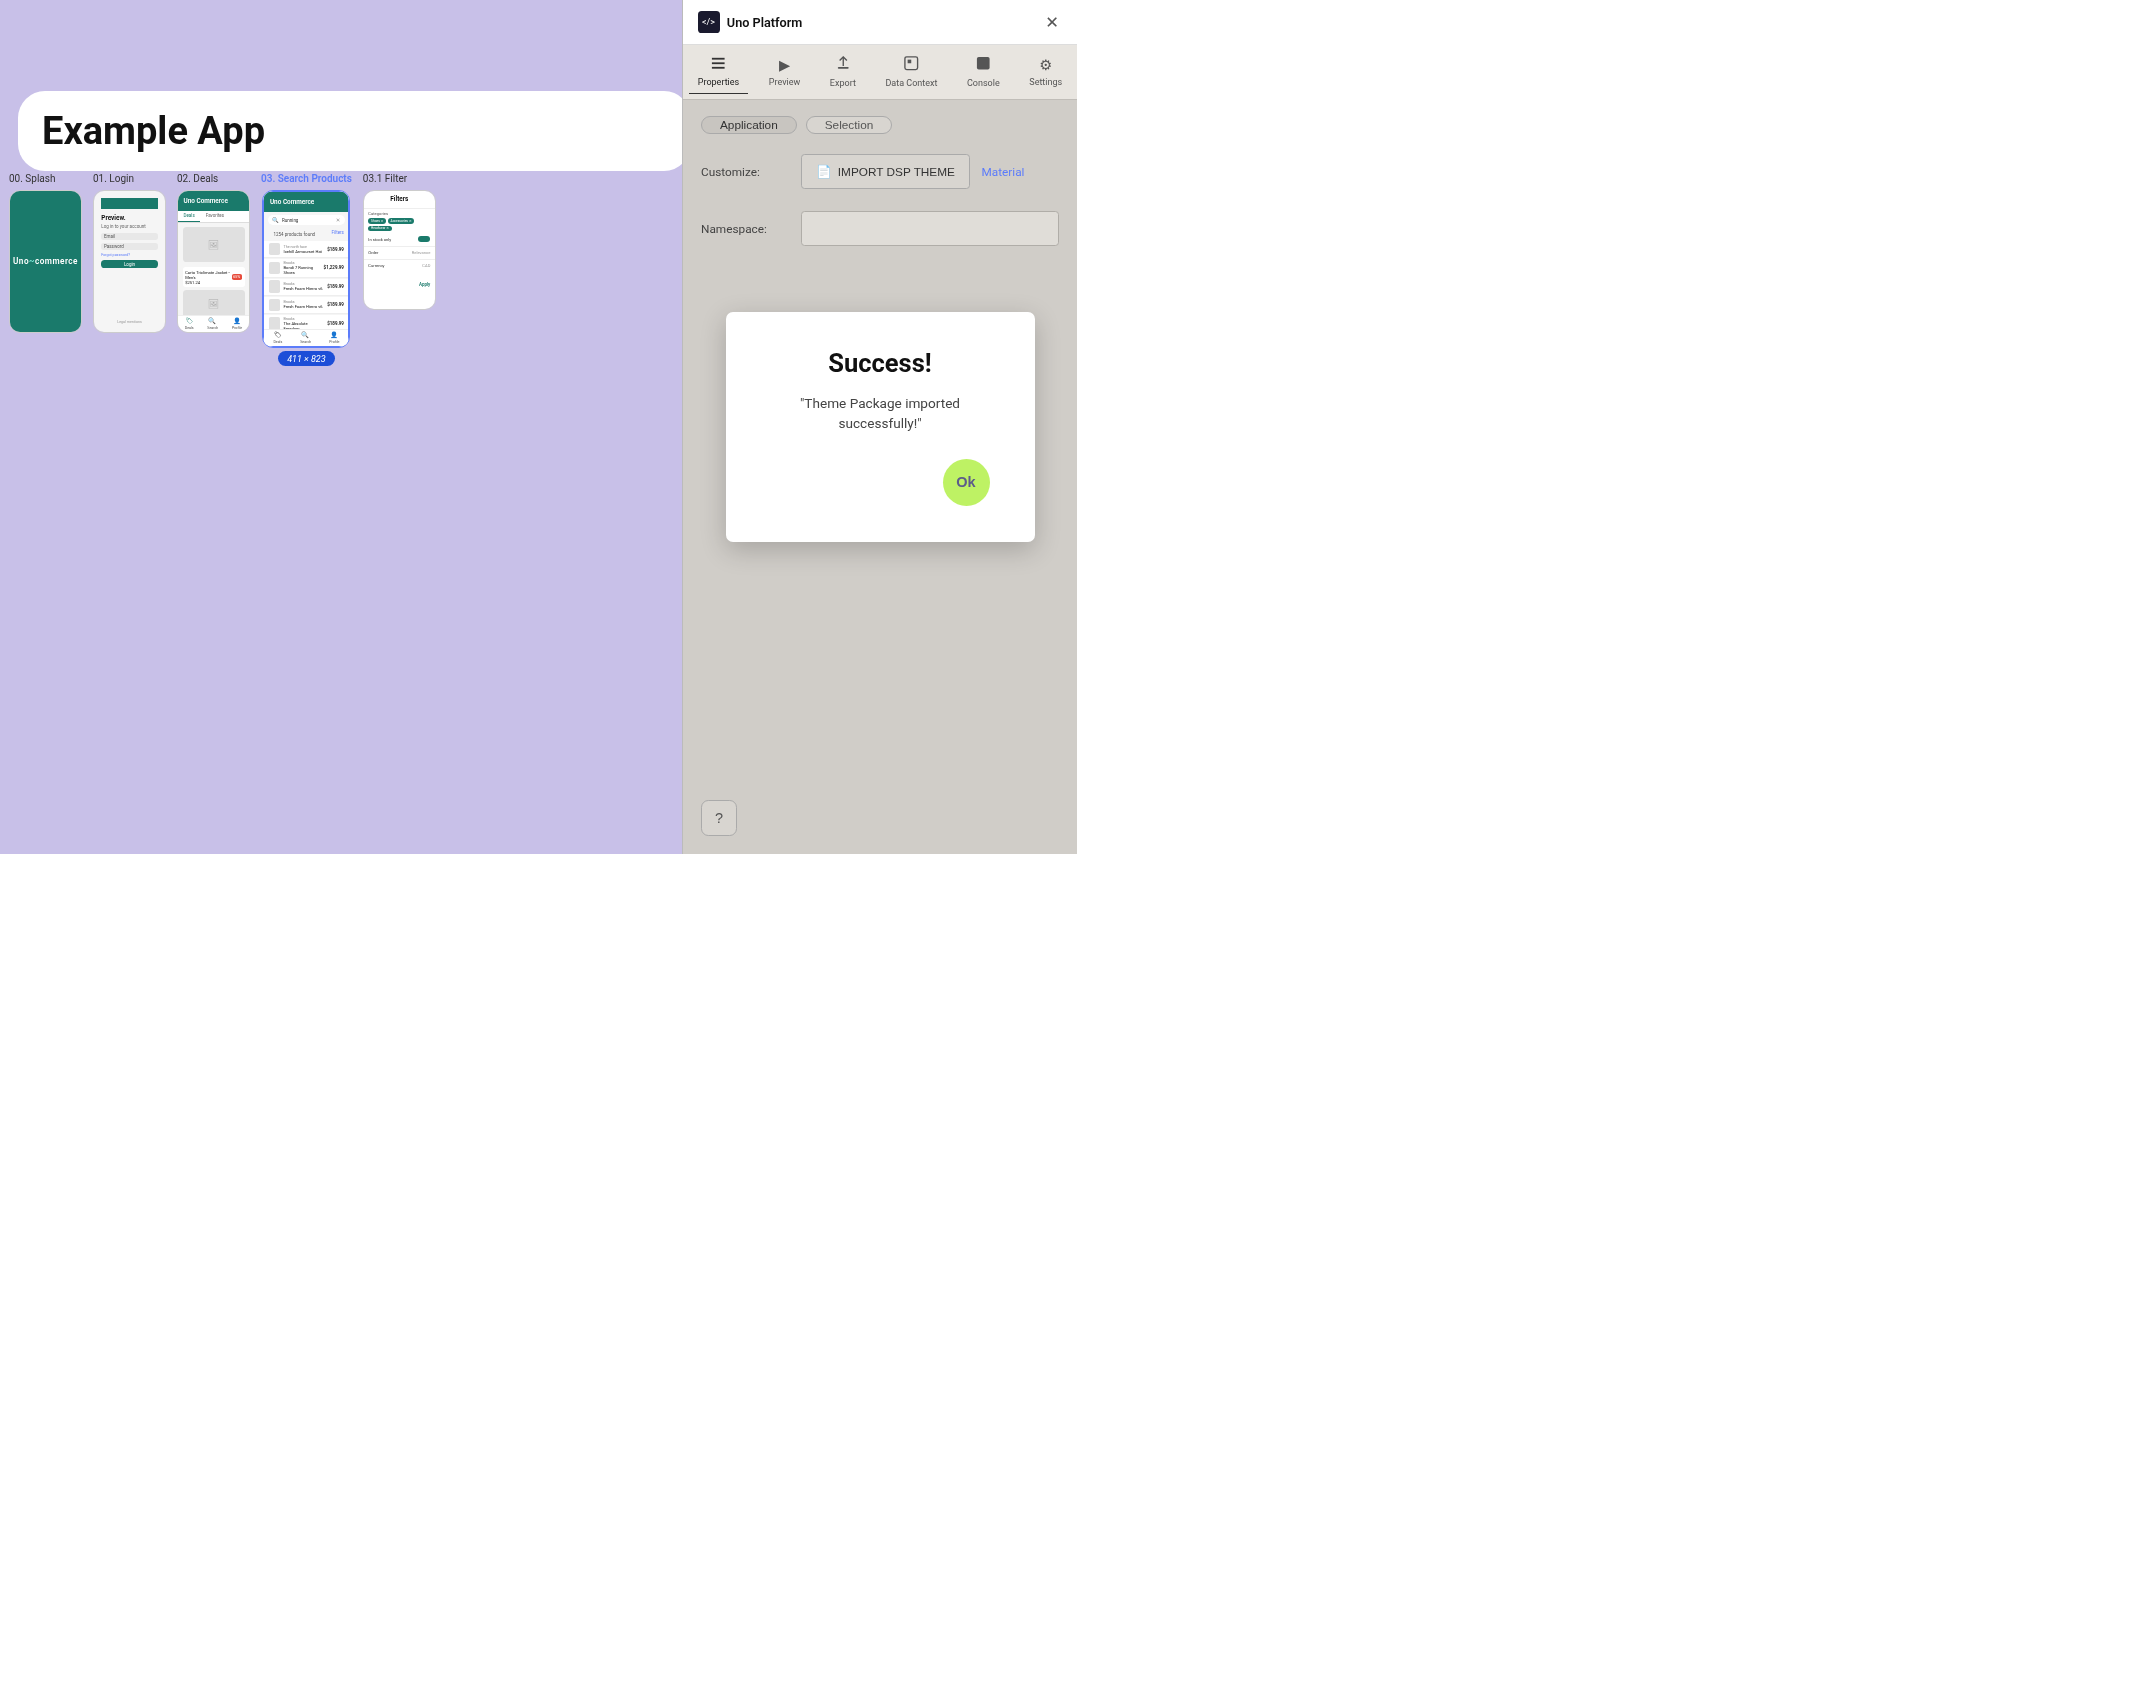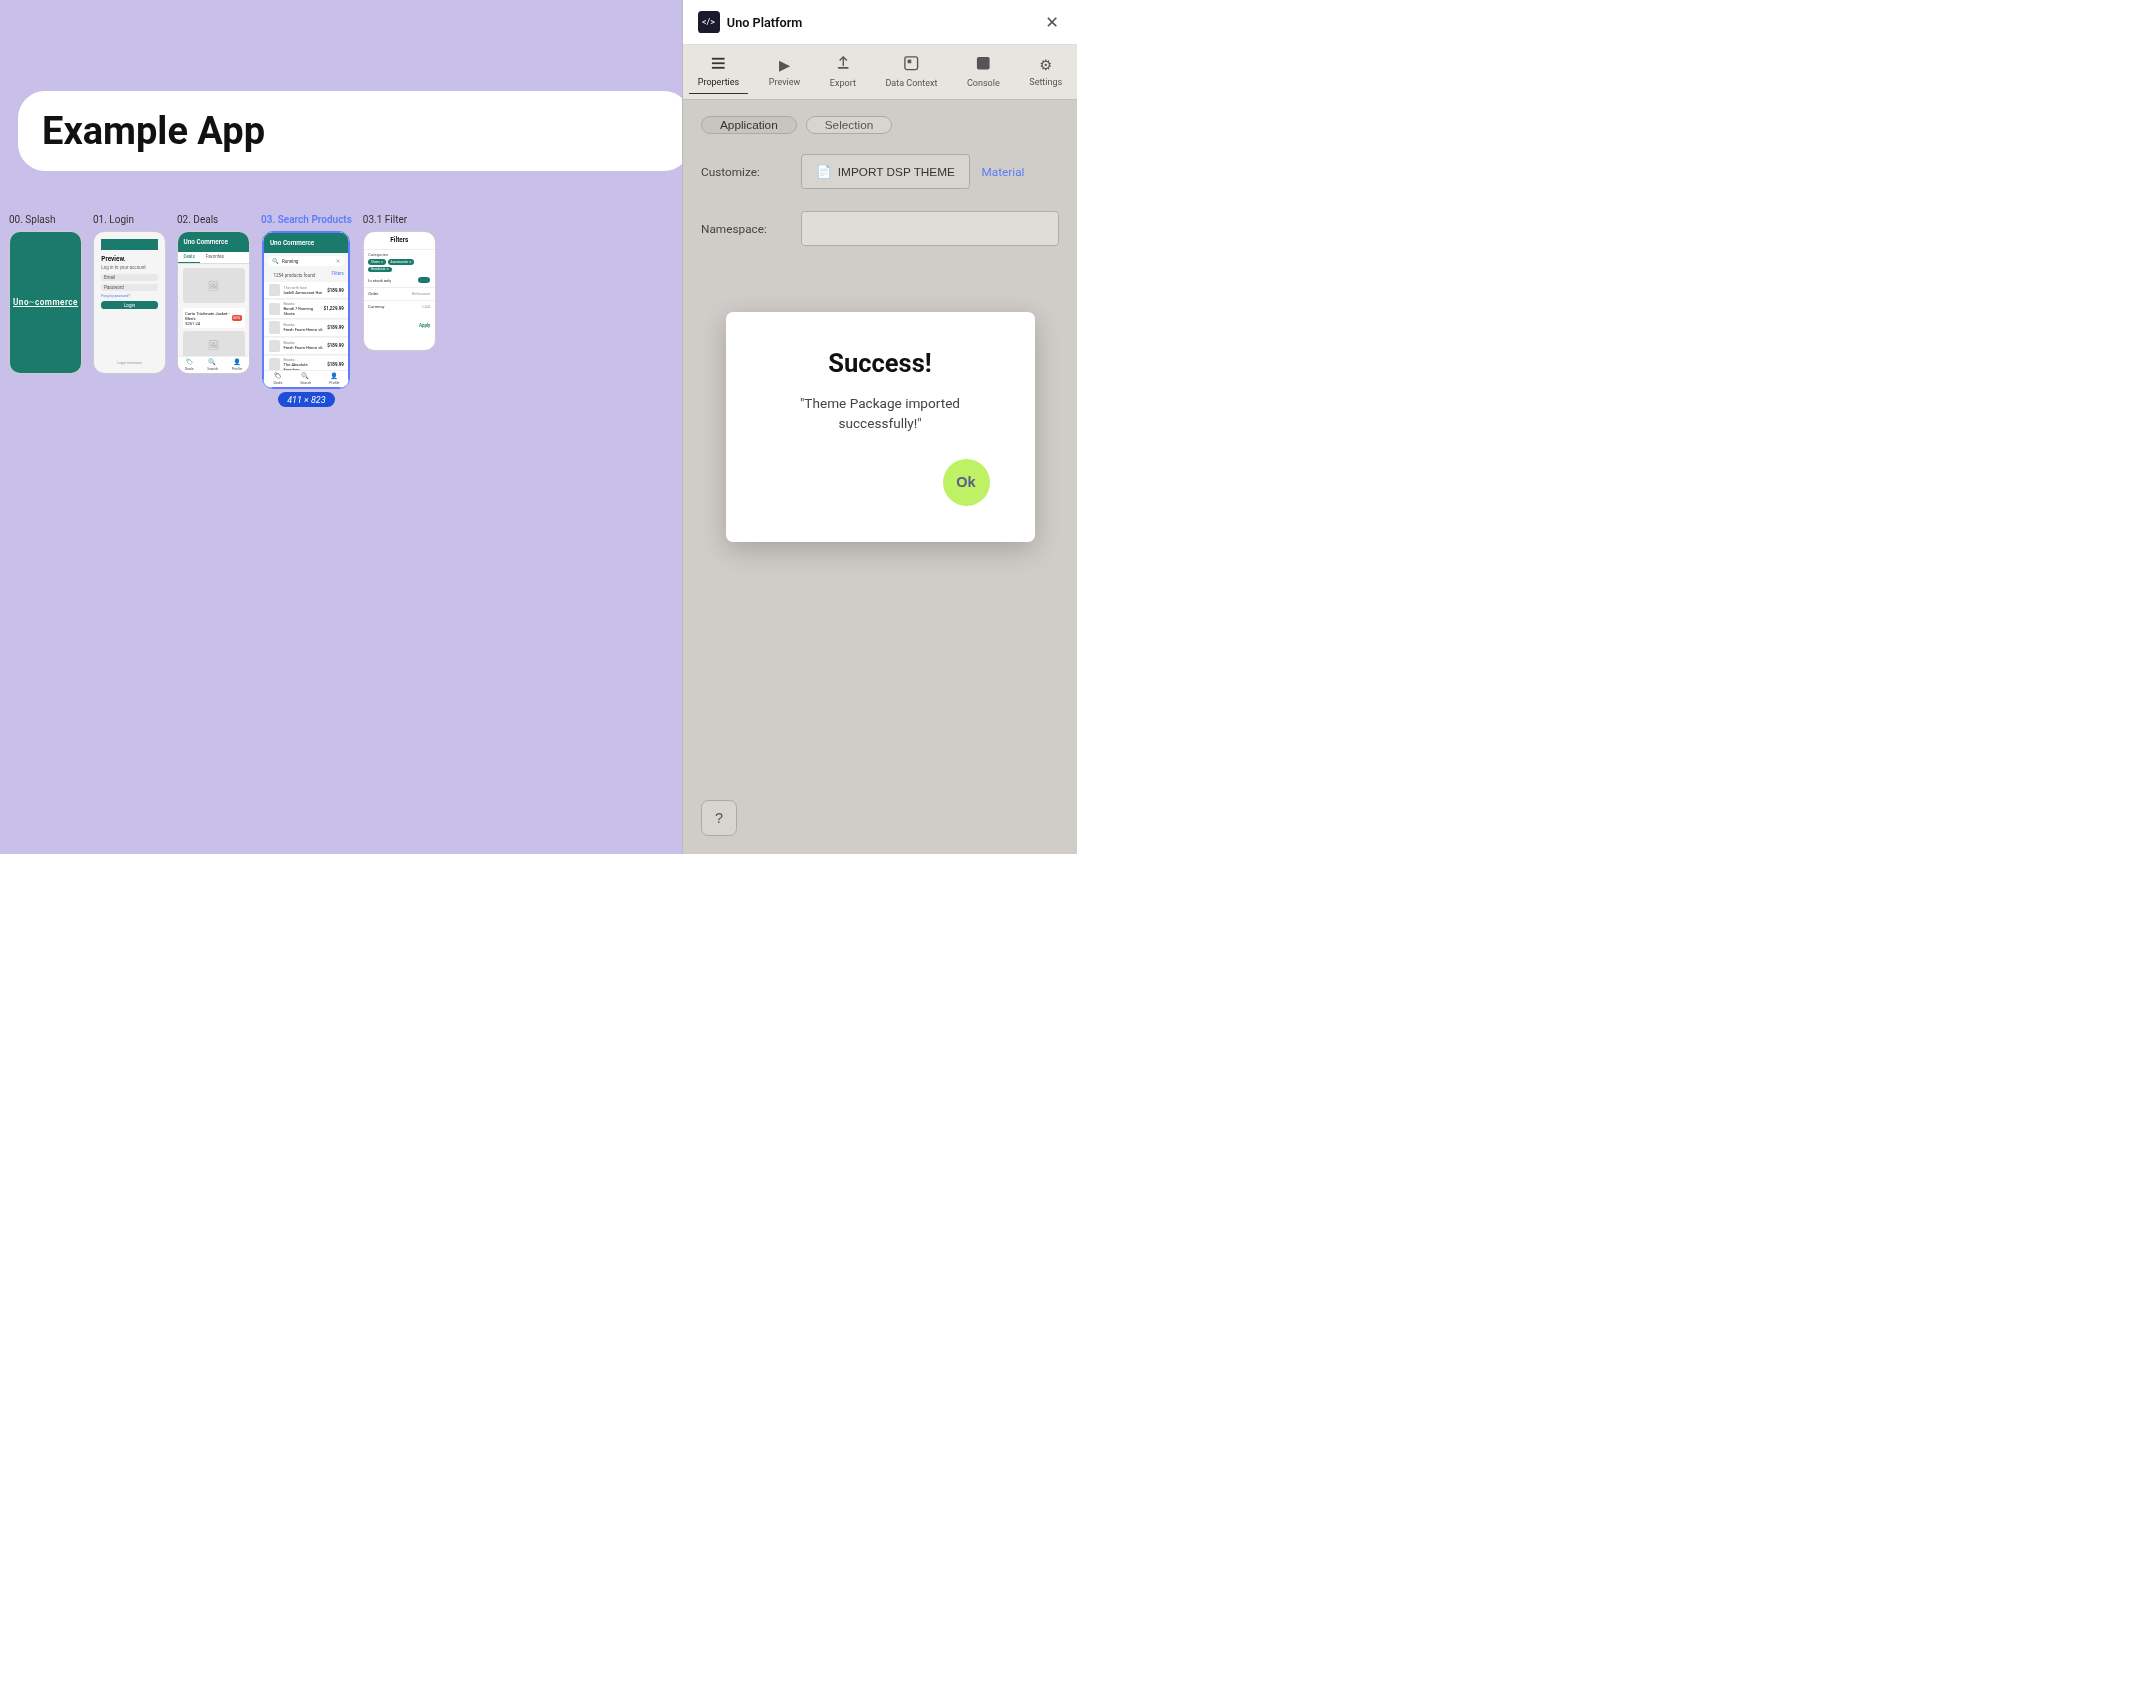--- a/index.html
+++ b/index.html
@@ -43,21 +43,20 @@
       left: 9px;
       display: flex;
       gap: 11px;
       align-items: flex-start;
     }
 
     .screen-item {
       display: flex;
       flex-direction: column;
       align-items: center;
-      margin-top: 41px;
     }
 
     .screen-label {
       font-size: 10px;
       color: #333;
       margin-bottom: 5.5px;
       align-self: flex-start;
     }
 
     .screen-label.active {
@@ -82,21 +81,20 @@
       align-items: center;
       justify-content: center;
       flex-direction: column;
     }
 
     .splash-brand {
       color: white;
       font-size: 8.2px;
       font-weight: 600;
       letter-spacing: 0.5px;
-      text-decoration: underline;
     }
 
     .splash-brand span {
       color: #7ee8d8;
     }
 
     
     .login-screen {
       width: 71px;
       height: 141px;

